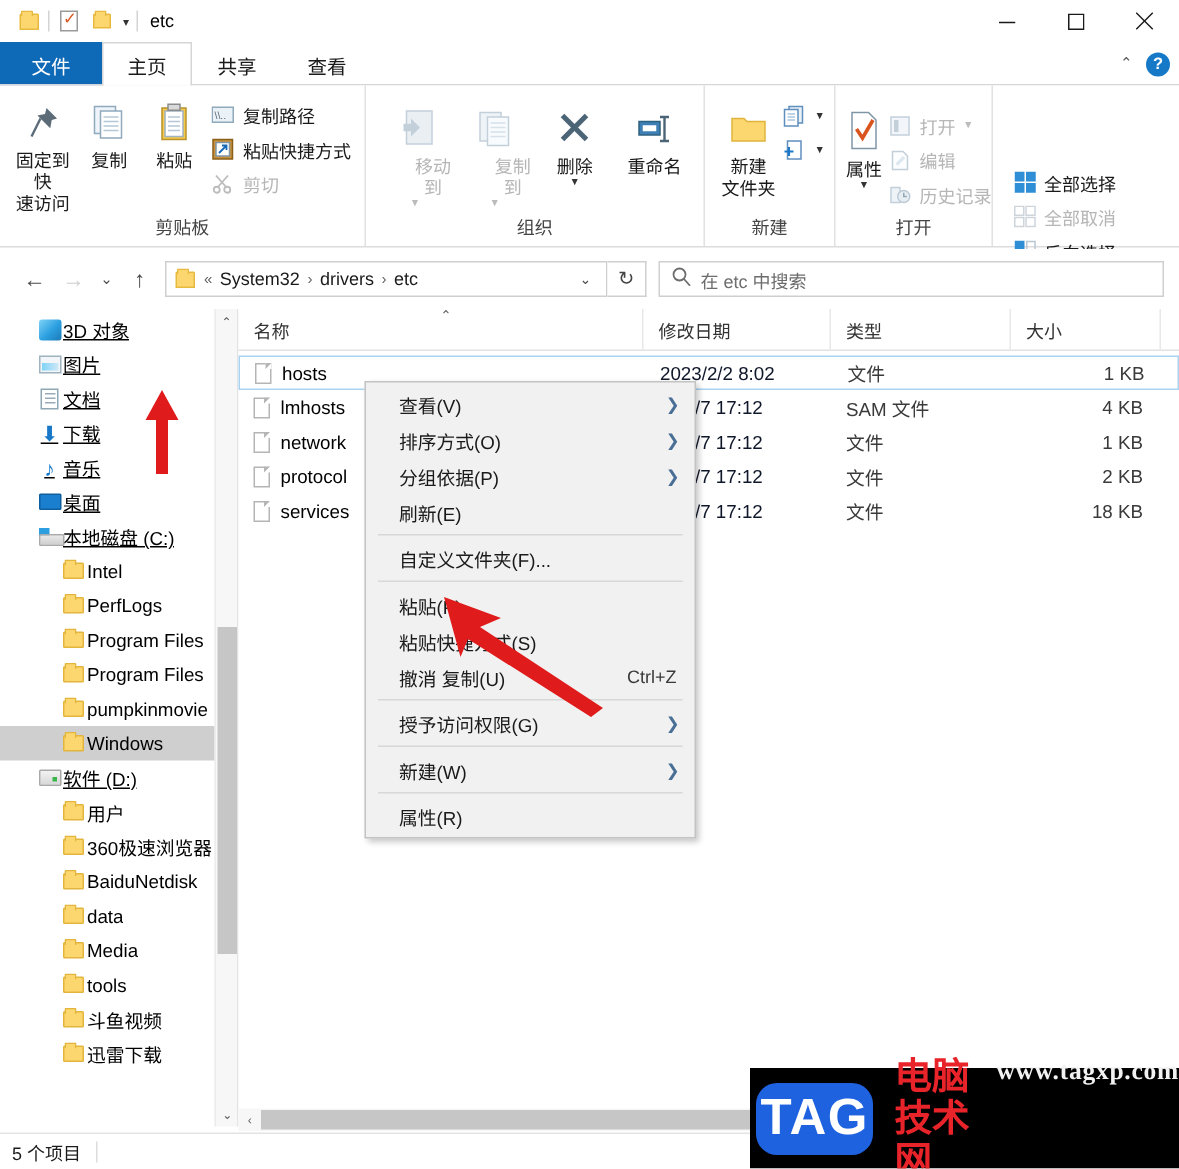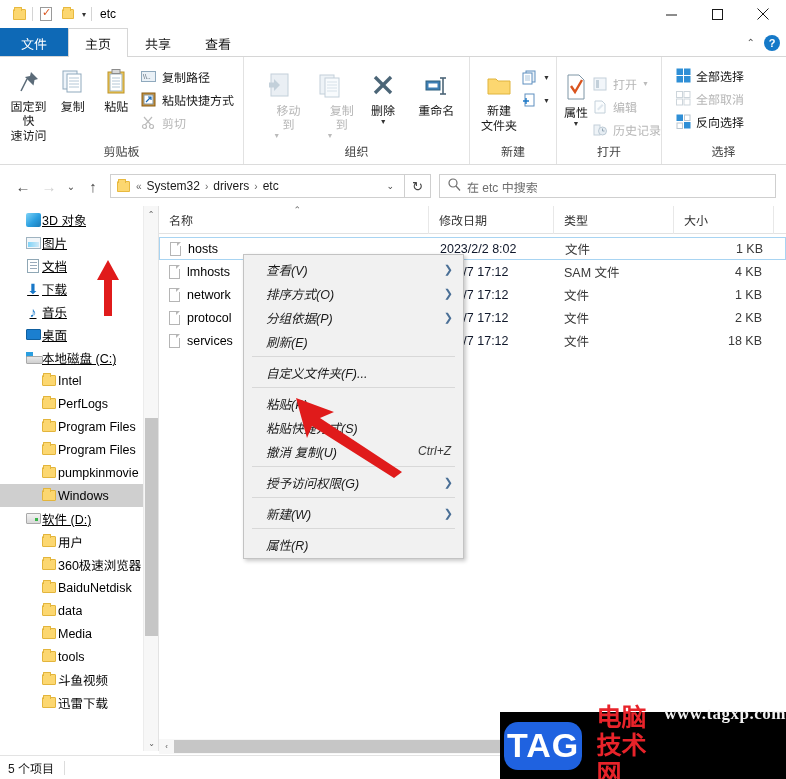--- a/index.html
+++ b/index.html
@@ -208,21 +208,21 @@
   }
 
   
   .ctxmenu {
     position:absolute; left:243px; top:254px; width:221px;
     background:#f1f1f1; border:1px solid #c3c3c3; box-shadow:2px 2px 4px rgba(0,0,0,0.22);
     padding:2px 0; z-index:40;
   }
   .mi {
     height:24px; display:flex; align-items:center; padding:0 10px 0 22px;
-    font-size:12.5px; color:#1a1a1a; position:relative;font-style:italic;
+    font-size:12.5px; color:#1a1a1a; position:relative;
   }
   .mi .mlab { white-space:nowrap; }
   .mi .mkey { margin-left:auto; color:#3a3a3a; font-size:12px; padding-right:2px;}
   .mi .msub { position:absolute; right:10px; font-size:11px; color:#4a6f96; }
   .msep { height:1px; background:#d8d8d8; margin:3px 8px; }
 
   
   .arrow-svg { position:absolute; z-index:60; pointer-events:none; }
 
   
@@ -532,21 +532,21 @@
             </span>
             <span class="slab">历史记录</span>
           </div>
         </div>
       </div>
       <div class="rgroup-label">打开</div>
     </div>
 
     <div class="rgroup" style="width:124px;">
       <div class="rgroup-body" style="padding-top:8px;padding-left:10px;">
-        <div class="small-col" style="padding-top:0;">
+        <div class="small-col" style="padding-top:0;margin-top:46px;">
           <div class="small-btn">
             <span class="sico">
               <svg width="15" height="15" viewBox="0 0 15 15">
                 <rect x="0.5" y="0.5" width="6.5" height="6.5" fill="#2f8fd6"></rect>
                   <rect x="8" y="0.5" width="6.5" height="6.5" fill="#2f8fd6"></rect>
                 <rect x="0.5" y="8" width="6.5" height="6.5" fill="#2f8fd6"></rect>
                   <rect x="8" y="8" width="6.5" height="6.5" fill="#2f8fd6"></rect>
               </svg>
             </span>
             <span class="slab">全部选择</span>

